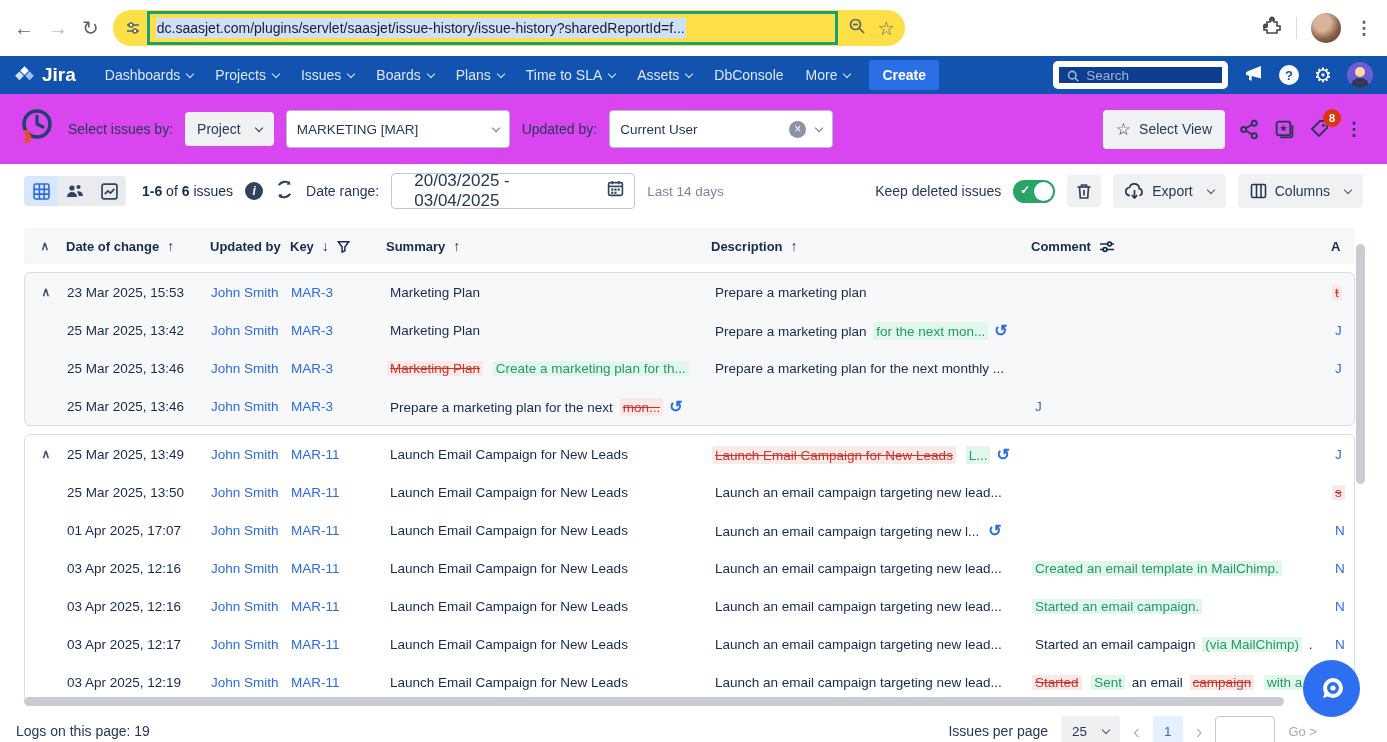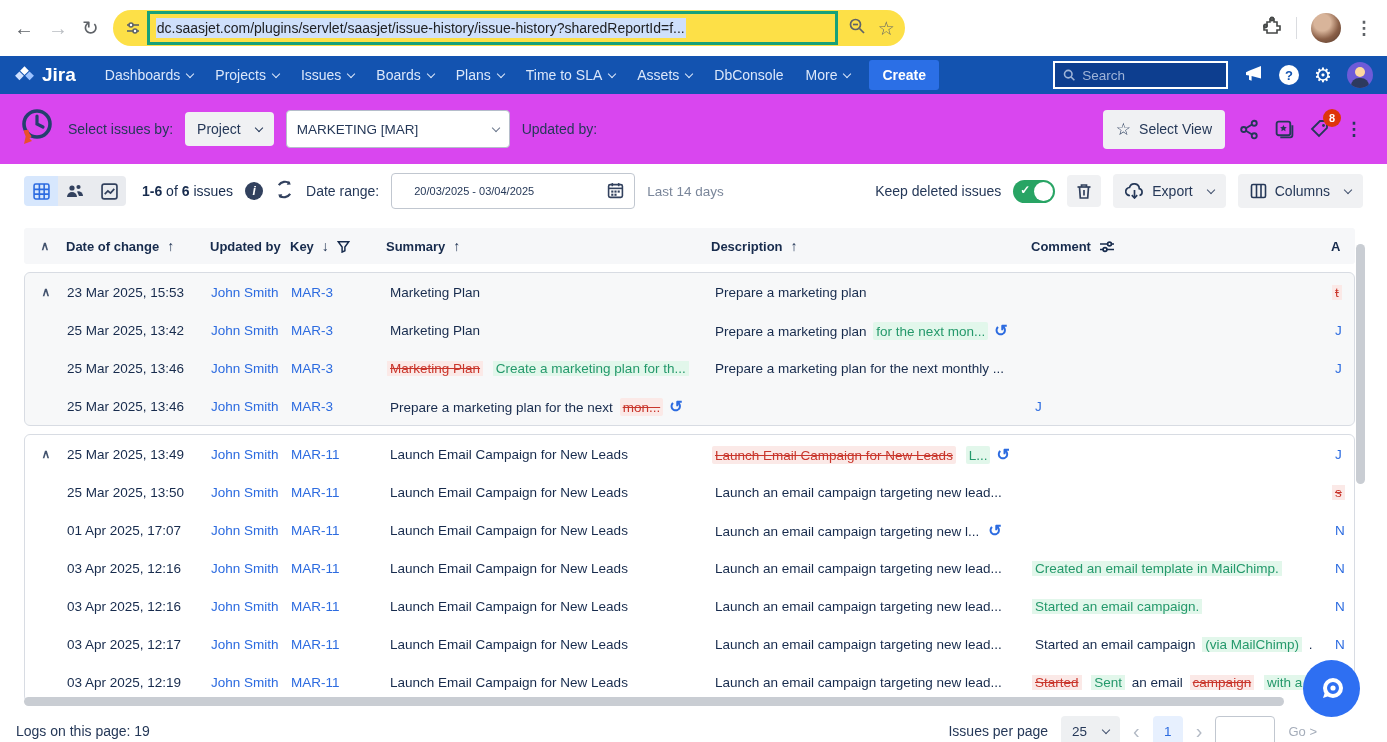--- a/index.html
+++ b/index.html
@@ -23,22 +23,22 @@
 
   
   .jnav { height:38px; background:#1353b0; display:flex; align-items:center; padding:0 14px; color:#dbe7fa; }
   .jlogo { display:flex; align-items:center; gap:7px; font-size:19px; font-weight:bold; color:#fff; margin-right:18px; }
   .nav-items { display:flex; align-items:center; }
   .nav-item { display:flex; align-items:center; font-size:14px; padding:8px 11px; height:38px; cursor:pointer; white-space:nowrap; }
   .chev { display:inline-block; width:6px; height:6px; border-right:1.7px solid currentColor;
     border-bottom:1.7px solid currentColor; transform:rotate(45deg); margin-left:7px; margin-top:-3px; }
   .create-btn { background:#2b6fe6; color:#fff; font-size:14px; font-weight:bold; border:none;
     padding:7px 13px; border-radius:3px; margin-left:8px; cursor:pointer; }
-  .nav-search { margin-left:auto; width:175px; height:28px; background:#0d3e8f; border:2px solid #ffffff;
-    border-radius:0; display:flex; align-items:center; padding:0 8px; gap:7px; }
+  .nav-search { margin-left:auto; width:175px; height:28px; background:#0d3e8f; border:6px solid #ffffff;
+    border-radius:5px; display:flex; align-items:flex-end; padding:0 8px; gap:7px; }
   .nav-search input { background:transparent; border:none; outline:none; color:#cfe0fb; font-size:13.5px; width:100%; }
   .nav-search input::placeholder { color:#9fb4d8; }
   .nav-icons { display:flex; align-items:center; gap:15px; margin-left:16px; }
   .help-circle { width:20px; height:20px; border-radius:50%; background:#fff; color:#1353b0;
     font-weight:bold; font-size:13px; display:flex; align-items:center; justify-content:center; }
   .gear { color:#fff; font-size:20px; line-height:1; }
   .nav-avatar { width:26px; height:26px; border-radius:50%; background:#6e5bd8; position:relative; overflow:hidden; }
   .nav-avatar::before { content:""; position:absolute; left:8px; top:5px; width:10px; height:10px;
     border-radius:50%; background:#ffd9a0; }
   .nav-avatar::after { content:""; position:absolute; left:4px; top:16px; width:18px; height:12px;
@@ -67,21 +67,21 @@
   
   .toolbar { height:54px; display:flex; align-items:center; padding:0 24px; gap:12px; background:#fff; }
   .segmented { display:flex; border-radius:4px; overflow:hidden; }
   .seg-cell { width:34px; height:30px; display:flex; align-items:center; justify-content:center;
     background:#e9ebef; cursor:pointer; }
   .seg-cell.active { background:#d7e7fd; }
   .count { font-size:14px; color:#172b4d; margin-left:4px; white-space:nowrap; }
   .info-circle { width:18px; height:18px; border-radius:50%; background:#32415e; color:#fff; font-size:12px;
     font-weight:bold; font-style:italic; display:flex; align-items:center; justify-content:center; }
   .date-input { display:flex; align-items:center; height:36px; width:244px; border:1.5px solid #c1c7d0;
-    border-radius:4px; padding:0 10px 0 22px; font-size:11px; color:#253858; gap:10px; }
+    border-radius:4px; padding:0 10px 0 22px; font-size:17px; color:#253858; gap:10px; }
   .muted { color:#7a869a; font-size:13.5px; white-space:nowrap; }
   .toolbar-right { margin-left:auto; display:flex; align-items:center; gap:12px; }
   .toggle { width:42px; height:23px; border-radius:12px; background:#28a464; position:relative; cursor:pointer; }
   .toggle .tick { position:absolute; left:7px; top:3px; color:#fff; font-size:12px; font-weight:bold; }
   .toggle .knob { position:absolute; right:2px; top:2px; width:19px; height:19px; border-radius:50%; background:#fff; }
   .sq-btn { width:34px; height:32px; background:#f0f1f3; border:none; border-radius:4px; cursor:pointer;
     display:flex; align-items:center; justify-content:center; }
 
   
   .table-area { position:relative; height:482px; }
@@ -249,20 +249,25 @@
   <span class="flabel">Select issues by:</span>
   <button class="chip-btn">
     <span>Project</span>
     <i class="chev"></i>
   </button>
   <div class="select sel-project">
     <span>MARKETING [MAR]</span>
     <i class="chev"></i>
   </div>
   <span class="flabel">Updated by:</span>
+  <div class="select sel-user">
+    <span>Current User</span>
+    <span class="clear-x">×</span>
+    <i class="chev" style="margin-left:0"></i>
+  </div>
   <div class="filter-right">
     <button class="selectview-btn">
       <span style="font-size:17px">☆</span>
       <span>Select View</span>
     </button>
     <button class="ic-btn">
       <svg width="21" height="21" viewBox="0 0 20 20" fill="none" stroke="#253858" stroke-width="1.8">
         <circle cx="14.5" cy="4" r="2.4"></circle>
           <circle cx="4.5" cy="10" r="2.4"></circle>
           <circle cx="14.5" cy="16" r="2.4"></circle>

